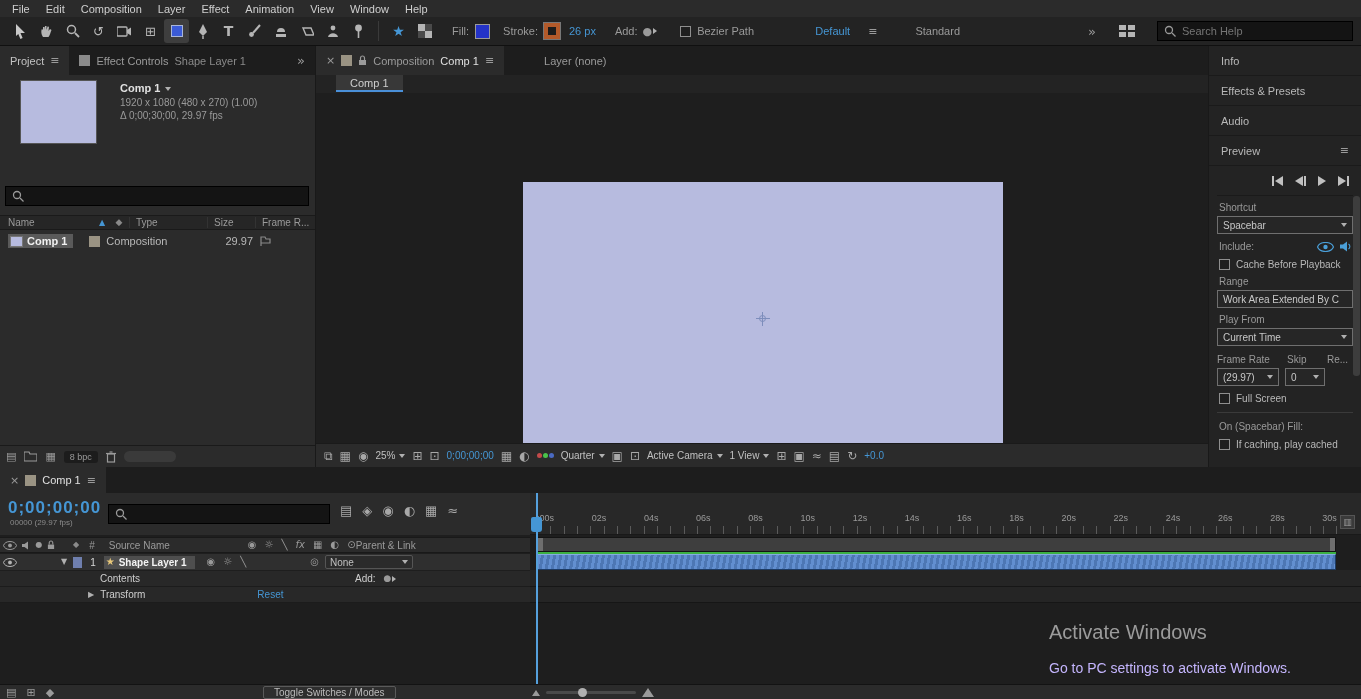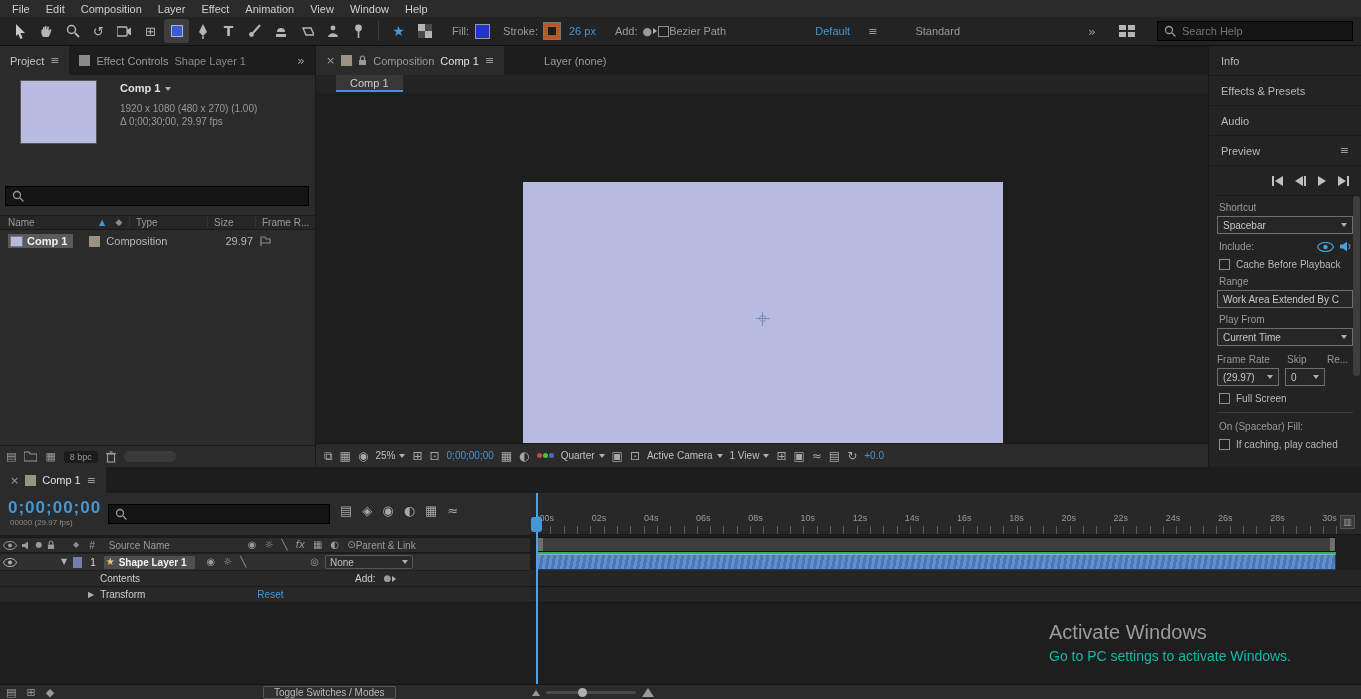--- a/index.html
+++ b/index.html
@@ -101,21 +101,21 @@
 .wa-handle{position:absolute;top:0;width:5px;height:13px;background:#6e6e6e}
 #greenline{position:absolute;left:7px;top:59px;width:799px;height:2px;background:#3cb043}
 #layerbar{position:absolute;left:7px;top:61px;width:799px;height:16px;background:repeating-linear-gradient(100deg,#628fd0 0,#628fd0 3px,#4d77b4 3px,#4d77b4 6px);border:1px solid #1d3c66;border-top:1px solid #85abe0}
 #rows-bg{position:absolute;left:0;top:77px;width:100%;height:33px;background:#252525;border-bottom:1px solid #161616}
 #rows-bg .sep{position:absolute;left:0;top:16px;width:100%;height:1px;background:#161616}
 #cti{position:absolute;left:6px;top:0;width:2px;height:100%;background:#55a0dc;z-index:4}
 #cti-handle{position:absolute;left:1px;top:24px;width:11px;height:15px;background:#4596d4;border-radius:2px 2px 3px 3px;z-index:5}
 #marker-bin{position:absolute;right:6px;top:22px;width:15px;height:14px;background:#3a3a3a;border:1px solid #555;color:#9a9a9a;font-size:9px;display:flex;align-items:center;justify-content:center}
 #watermark{position:absolute;left:519px;top:128px;color:#9b9b9b}
 #watermark .l1{font-size:20px}
-#watermark .l2{font-size:14px;color:#14b8a6;margin-top:4px}
+#watermark .l2{font-size:14px;color:#c4b5fd;margin-top:16px}
 #tl-bottom{position:absolute;left:0;bottom:0;width:100%;height:15px;background:#2b2b2b;border-top:1px solid #131313;display:flex;align-items:center;color:#9a9a9a}
 .toggle-btn{position:absolute;left:263px;top:1px;height:13px;padding:0 10px;border:1px solid #5a5a5a;background:#2e2e2e;color:#bbb;font-size:10px;display:flex;align-items:center;border-radius:2px}
 #zoom-slider{position:absolute;left:532px;top:0;height:15px;display:flex;align-items:center;gap:6px}
 .mtn-s{width:0;height:0;border-left:4px solid transparent;border-right:4px solid transparent;border-bottom:6px solid #9a9a9a}
 .mtn-l{width:0;height:0;border-left:6px solid transparent;border-right:6px solid transparent;border-bottom:9px solid #9a9a9a}
 .slider-track{width:90px;height:3px;background:#4a4a4a;border-radius:2px;position:relative}
 .slider-thumb{position:absolute;left:32px;top:-3px;width:9px;height:9px;background:#b0b0b0;border-radius:50%}
 svg{flex:none}
 </style>
 </head>
@@ -223,21 +223,21 @@
   <span class="dim" style="margin-left:12px">Stroke:</span>
   <div class="stroke-swatch" style="margin-left:5px"></div>
   <span class="blue" style="margin-left:8px">26 px</span>
 
   <span class="dim" style="margin-left:18px">Add:</span>
   <div class="row" style="margin-left:4px;gap:1px">
     <span class="ico dim">●</span>
       <span class="tri-rt"></span>
   </div>
 
-  <div class="row" style="">
+  <div class="row" style="margin-left:22px;gap:6px">
     <span class="cb"></span>
     <span class="dim">Bezier Path</span>
   </div>
 
   <div class="row" style="margin-left:auto;gap:18px">
     <span class="blue">Default</span>
     <span class="ico dim">≡</span>
     <span class="dim" style="margin-left:20px">Standard</span>
     <span class="ico dim" style="margin-left:110px;font-size:13px">»</span>
     <div class="toolbtn">
@@ -273,21 +273,21 @@
       <span class="ico dim" style="font-size:13px">»</span>
     </div>
   </div>
 
   <div id="proj-thumb"></div>
   <div id="proj-info">
     <div class="row" style="gap:5px">
       <span class="white" style="font-weight:bold">Comp 1</span>
       <span class="tri-dn"></span>
     </div>
-    <div class="dim" style="font-size:10px;margin-top:7px">1920 x 1080  (480 x 270) (1.00)</div>
+    <div class="dim" style="font-size:10px;margin-top:1px">1920 x 1080  (480 x 270) (1.00)</div>
     <div class="dim" style="font-size:10px">Δ 0;00;30;00, 29.97 fps</div>
   </div>
 
   <div id="proj-search" class="searchbox">
     <svg width="12" height="12" viewBox="0 0 12 12">
         <circle cx="5" cy="5" r="3.5" fill="none" stroke="#9a9a9a" stroke-width="1.3"></circle>
         <line x1="8" y1="8" x2="11.5" y2="11.5" stroke="#9a9a9a" stroke-width="1.3"></line>
       </svg>
     <input style="">
   </div>

